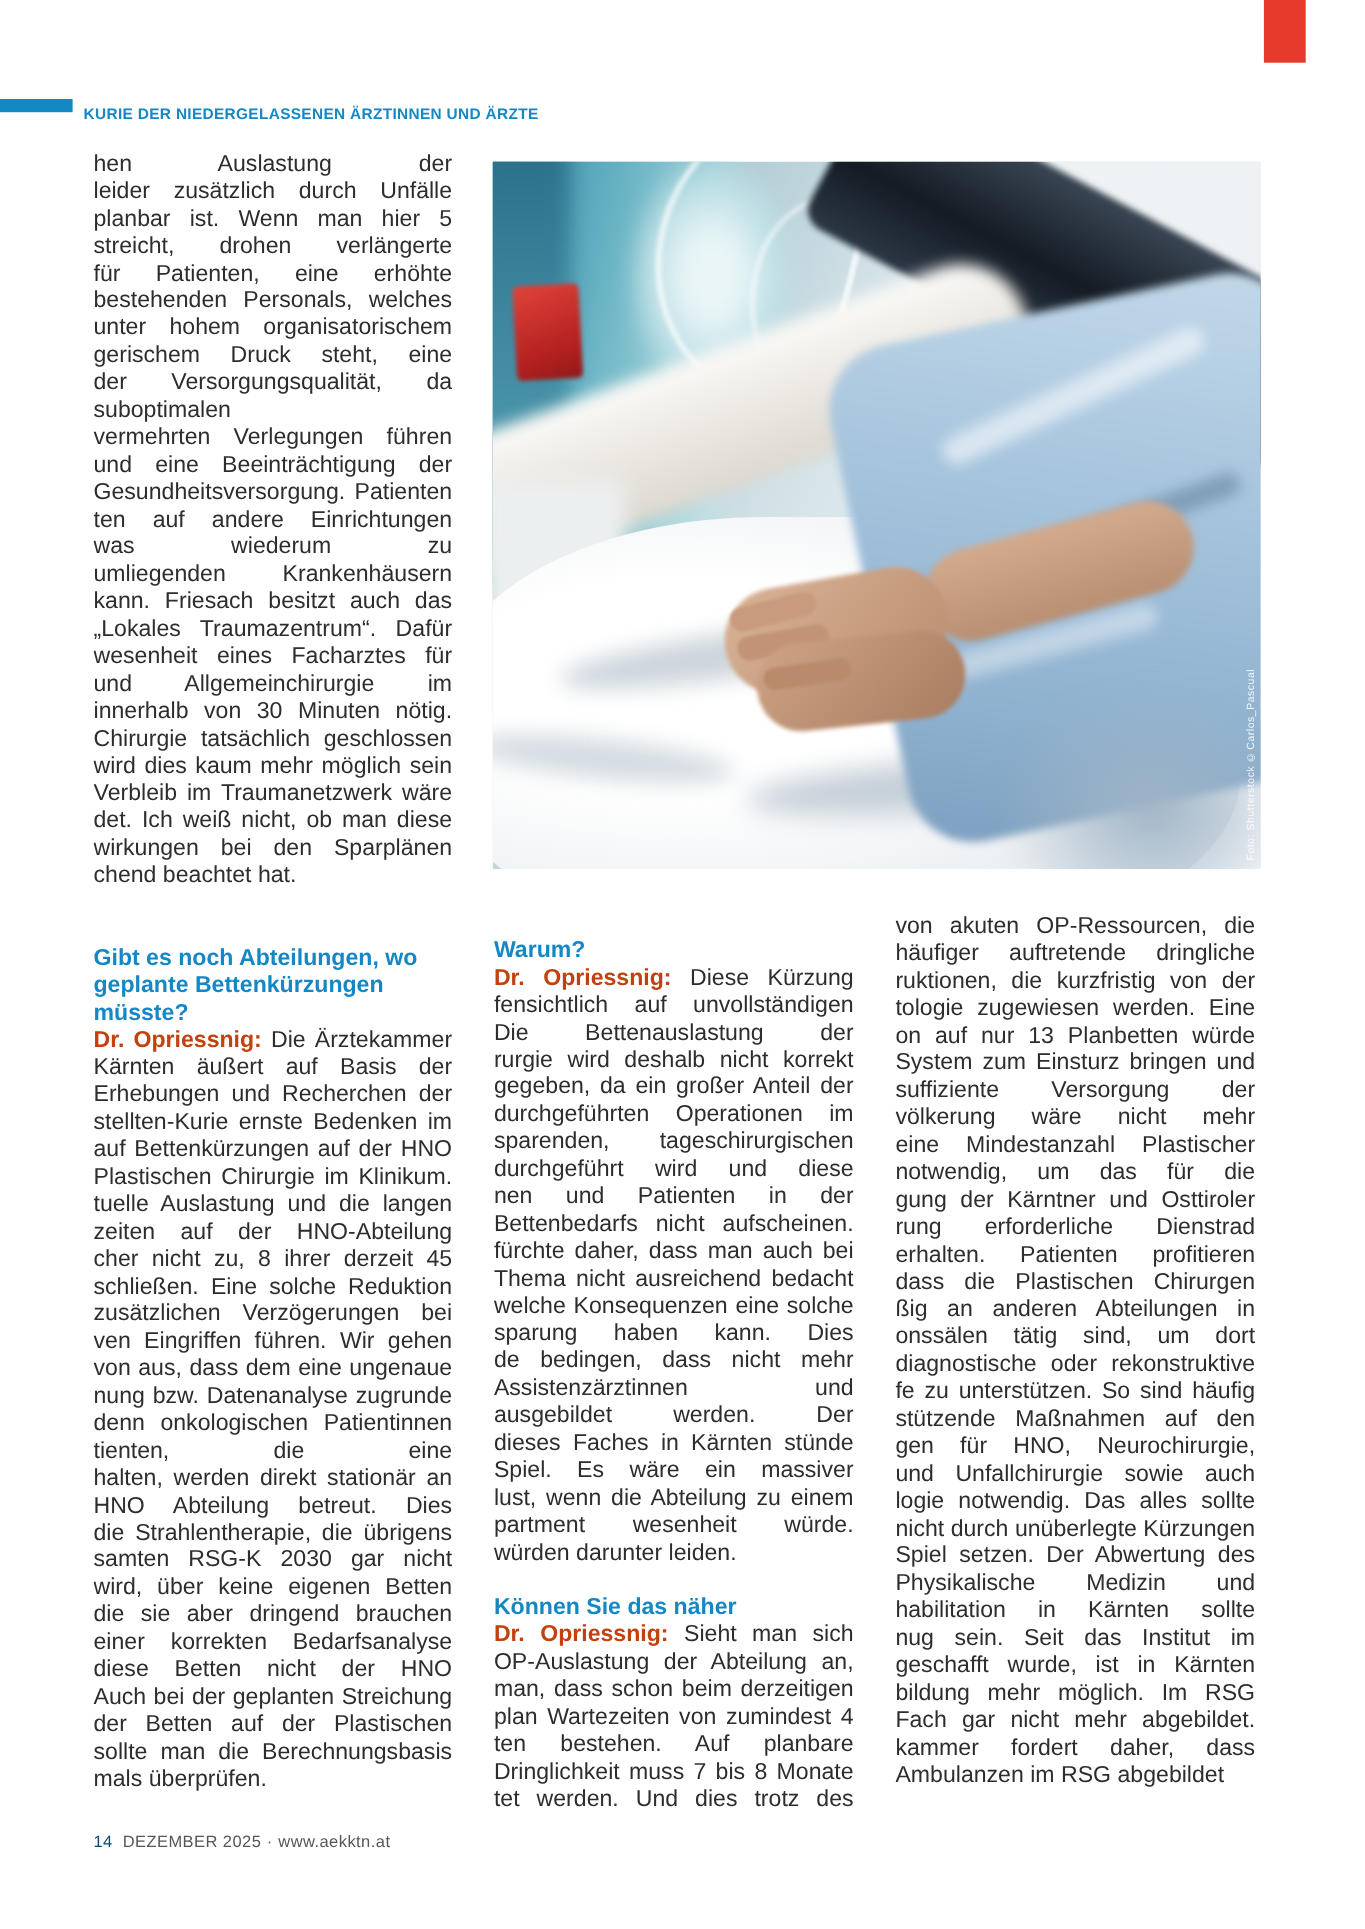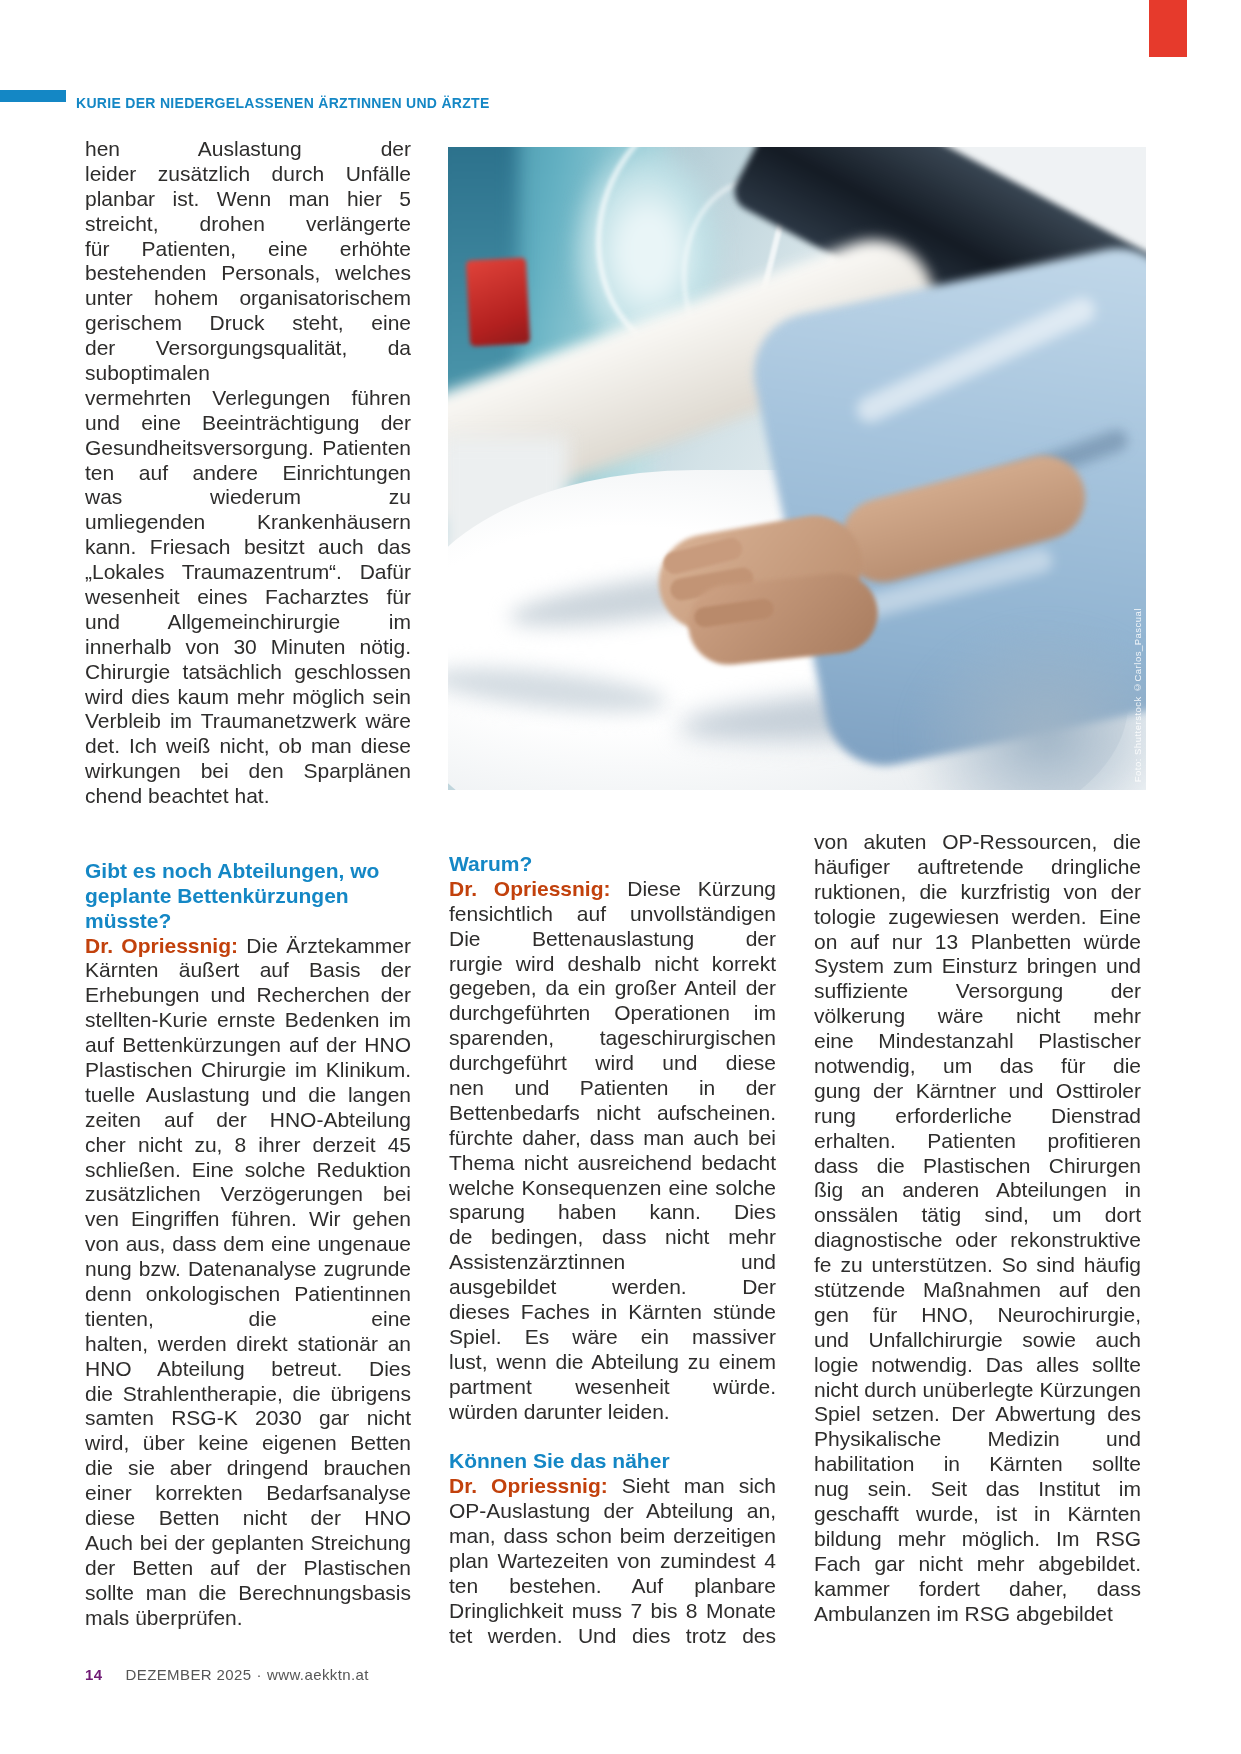--- a/index.html
+++ b/index.html
@@ -19,21 +19,21 @@
   .col2 { left:449px; top:852px; width:327px; }
   .col3 { left:814px; top:830px; width:327px; }
   .ln { height:24.9px; line-height:24.9px; overflow:hidden; }
   .ln.j { text-align:justify; }
   .ln.j::after { content:""; display:inline-block; width:100%; height:0; vertical-align:top; }
   .ln.h { color:#1487c5; font-weight:700; }
   .qname { color:#c2410c; font-weight:700; }
 
   
   .footer { position:absolute; left:85px; top:1666px; font-size:15px; color:#565655; letter-spacing:.4px; }
-  .pgnum { color:#701a75; font-weight:700; margin-right:23px; }
+  .pgnum { color:#0c4a6e; font-weight:400; margin-right:9px; }
   .fsep { margin:0 5px; }
 
   
   .photo { position:absolute; left:448px; top:147px; width:698px; height:643px;
            overflow:hidden; background:#dfe7ec; }
   .photo > div { position:absolute; }
   .ph-bg { inset:0; background:linear-gradient(115deg,#7fa9b8 0%,#a9c6d0 18%,#d3e2e7 40%,#eef2f4 62%,#f6f8f9 100%); }
   .ph-wall { left:-30px; top:-30px; width:240px; height:430px;
              background:linear-gradient(100deg,#337f98 0%,#62b0c2 45%,#abd6dd 80%,#cfe5e8 100%);
              filter:blur(10px); transform:rotate(2deg); }

